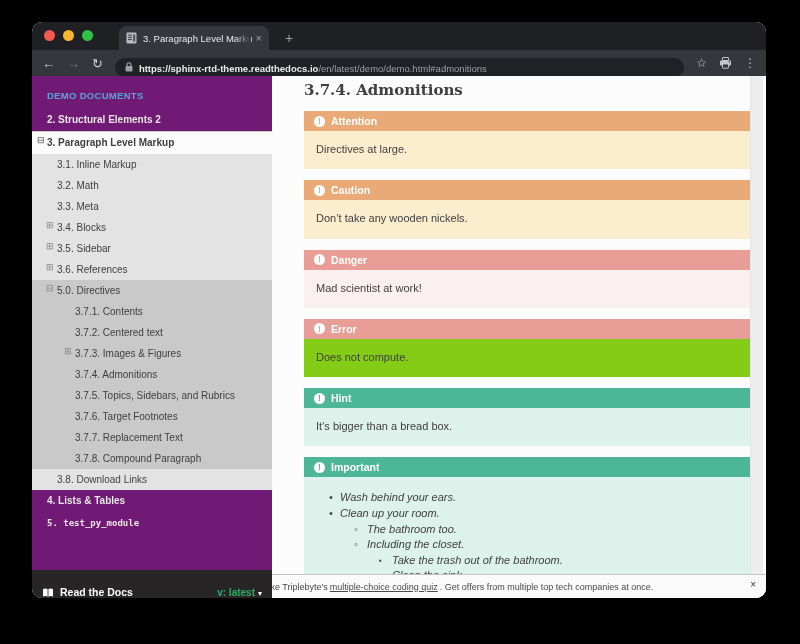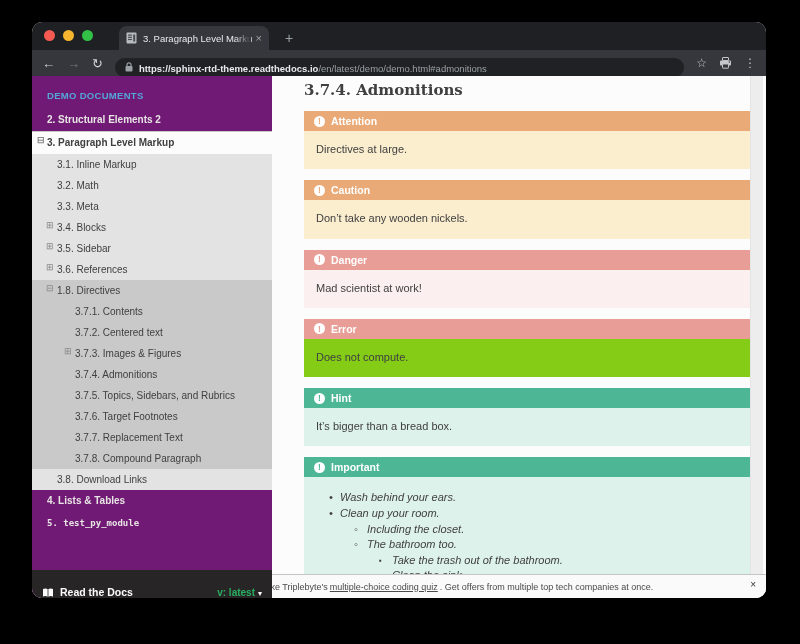--- a/index.html
+++ b/index.html
@@ -152,21 +152,21 @@
         <div class="nav-caption">DEMO DOCUMENTS</div>
         <div id="nav-items">
             <div class="nav-item lvl1"><span>2. Structural Elements 2</span></div>
             <div class="nav-item lvl1 cur1"><span class="toggle">⊟</span><span>3. Paragraph Level Markup</span></div>
             <div class="nav-item lvl2"><span>3.1. Inline Markup</span></div>
             <div class="nav-item lvl2"><span>3.2. Math</span></div>
             <div class="nav-item lvl2"><span>3.3. Meta</span></div>
             <div class="nav-item lvl2"><span class="toggle">⊞</span><span>3.4. Blocks</span></div>
             <div class="nav-item lvl2"><span class="toggle">⊞</span><span>3.5. Sidebar</span></div>
             <div class="nav-item lvl2"><span class="toggle">⊞</span><span>3.6. References</span></div>
-            <div class="nav-item lvl2 shade"><span class="toggle">⊟</span><span>1.8. Directives</span></div>
+            <div class="nav-item lvl2 shade"><span class="toggle">⊟</span><span>5.0. Directives</span></div>
             <div class="nav-item lvl3 shade"><span>3.7.1. Contents</span></div>
             <div class="nav-item lvl3 shade"><span>3.7.2. Centered text</span></div>
             <div class="nav-item lvl3 shade"><span class="toggle">⊞</span><span>3.7.3. Images &amp; Figures</span></div>
             <div class="nav-item lvl3 shade"><span>3.7.4. Admonitions</span></div>
             <div class="nav-item lvl3 shade"><span>3.7.5. Topics, Sidebars, and Rubrics</span></div>
             <div class="nav-item lvl3 shade"><span>3.7.6. Target Footnotes</span></div>
             <div class="nav-item lvl3 shade"><span>3.7.7. Replacement Text</span></div>
             <div class="nav-item lvl3 shade"><span>3.7.8. Compound Paragraph</span></div>
             <div class="nav-item lvl2"><span>3.8. Download Links</span></div>
             <div class="nav-item lvl1"><span>4. Lists &amp; Tables</span></div>
@@ -225,22 +225,22 @@
           </div>
           <div class="adm">
             <div class="adm-title" style="background: rgb(77, 182, 149);">
               <span class="excl" style="color: rgb(77, 182, 149);">!</span>
               <span>Important</span>
             </div>
             <div class="adm-body" style="background: rgb(222, 242, 236); padding-bottom: 120px;">
               <ul class="adm-list">
                 <li class="l1">Wash behind your ears.</li>
                 <li class="l1">Clean up your room.</li>
+                <li class="l2">The bathroom too.</li>
                 <li class="l2">Including the closet.</li>
-                <li class="l2">The bathroom too.</li>
                 <li class="l3">Take the trash out of the bathroom.</li>
                 <li class="l3">Clean the sink.</li>
                 <li class="l1">Call your mother.</li>
               </ul>
             </div>
           </div>
         </div>
       <div class="scroll-track"></div>
     </div>
 

